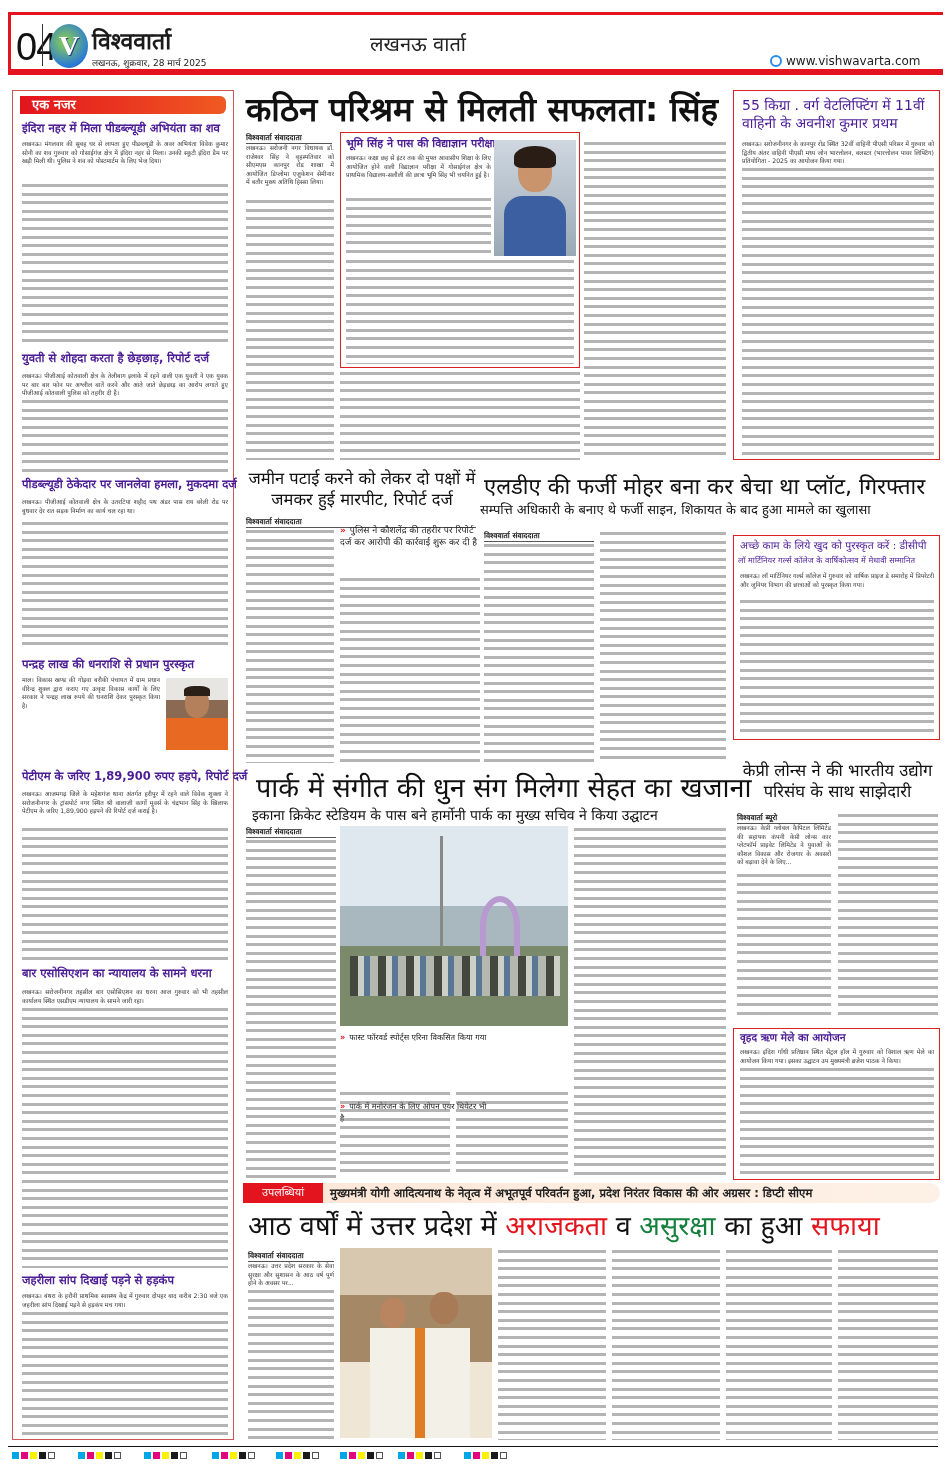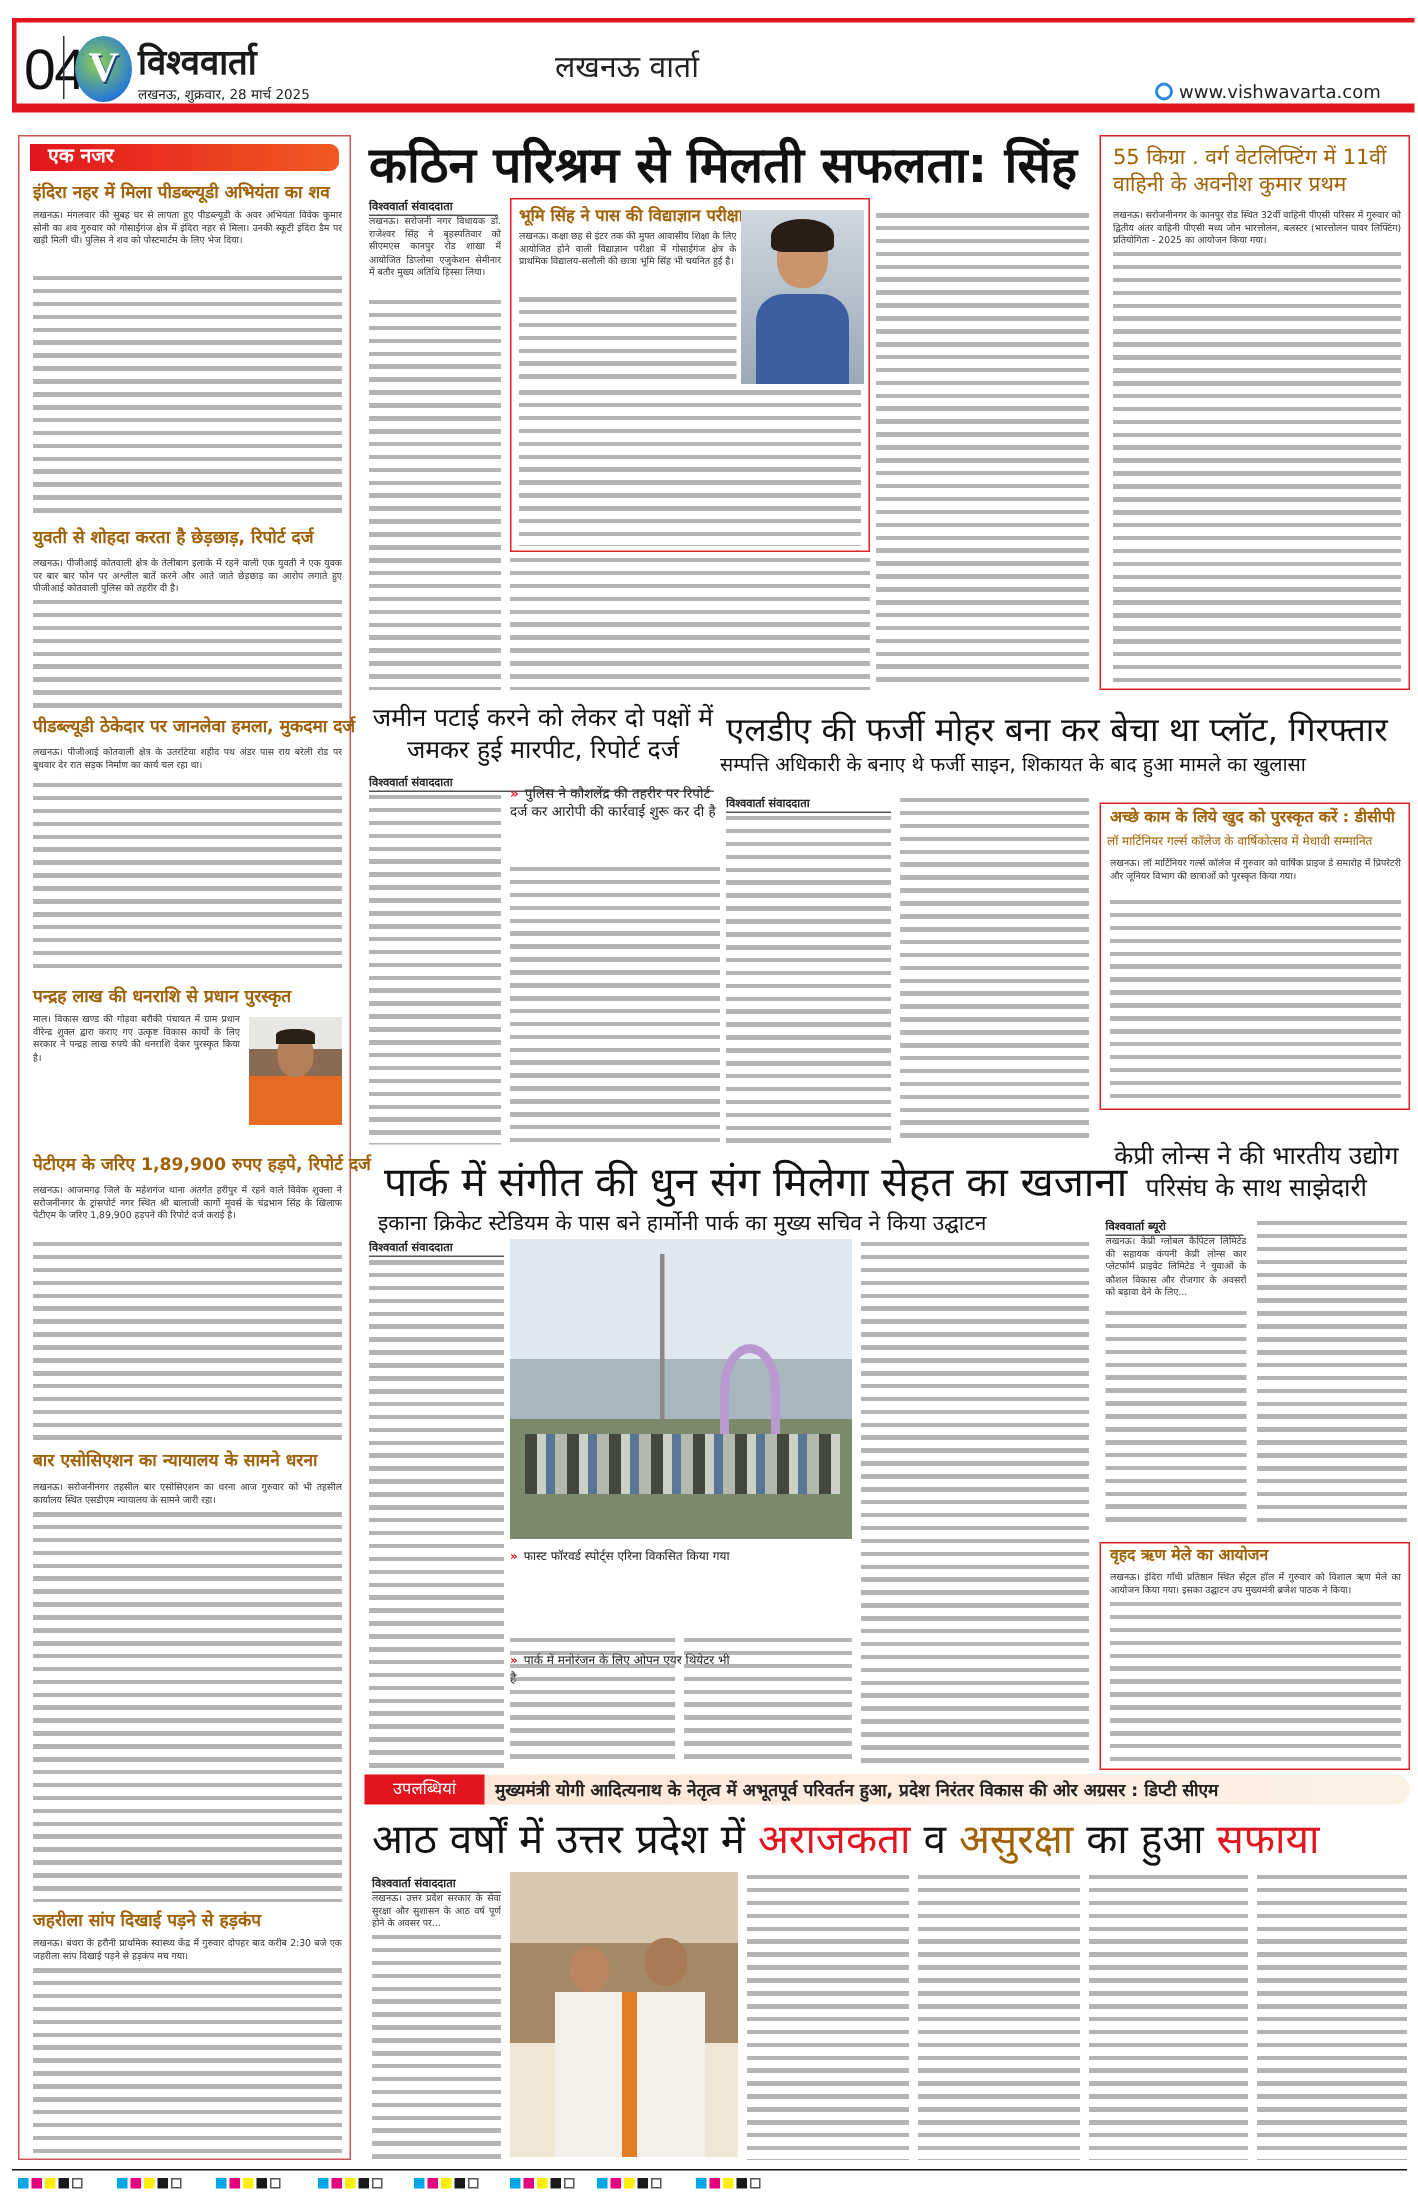--- a/index.html
+++ b/index.html
@@ -12,21 +12,21 @@
 .logo{left:50px;top:24px;width:38px;height:44px;border-radius:50%;background:radial-gradient(circle at 40% 40%,#8fd14f,#2a7bd4 70%,#1b4d9a);}
 .logo span{position:absolute;left:9px;top:6px;font-family:"Liberation Serif",serif;font-weight:700;font-size:28px;color:#fff;text-shadow:1px 1px 0 #1b3c80}
 .brand{left:76px;top:24px;font-size:23px;font-weight:700;color:#1a1a1a}
 .dateline{left:76px;top:56px;font-size:9px;color:#222}
 .section-title{left:370px;top:30px;font-size:20px;color:#222}
 .site{left:770px;top:54px;font-size:12px;color:#222}
 .site-ic{display:inline-block;width:12px;height:12px;border-radius:50%;border:2px solid #2a8be0;margin-right:4px;vertical-align:-2px}
 .red-rule{left:8px;top:72px;width:935px;height:3px;background:#e3141d}
 .col-left{left:12px;top:90px;width:222px;height:1350px;border:1px solid #c55;}
 .eknazar{left:20px;top:96px;width:206px;height:18px;background:linear-gradient(90deg,#e3141d,#f05a22);border-radius:0 6px 6px 0;color:#fff;font-weight:700;font-size:13px;padding-left:12px;line-height:18px}
-h3.sub{position:absolute;font-size:11.5px;font-weight:700;color:#a16207;white-space:nowrap;line-height:1.1}
+h3.sub{position:absolute;font-size:11.5px;font-weight:700;color:#4c1d95;white-space:nowrap;line-height:1.1}
 .txt{position:absolute;font-size:6.2px;line-height:8.6px;color:#333;text-align:justify;overflow:hidden}
 .txt::before{content:"";}
 .fill{background:repeating-linear-gradient(180deg,transparent 0 2px,#777 2px 5px,transparent 5px 8.6px);opacity:.55}
 .byline{position:absolute;font-size:7.5px;font-weight:700;color:#222;border-bottom:1px solid #555;padding-bottom:1px}
 .headline-xl{position:absolute;font-weight:700;color:#111;white-space:nowrap}
 .redbox{border:1px solid #d22}
 .photo{position:absolute;overflow:hidden}
 .bullet-red{color:#e3141d;font-weight:700;margin-right:4px}
 .banner{left:243px;top:1183px;width:697px;height:20px;background:linear-gradient(90deg,#fde6d6,#fdf1e6);border-radius:0 10px 10px 0}
 .banner-tag{left:243px;top:1183px;width:80px;height:20px;background:#e3141d;color:#fff;font-size:11px;line-height:20px;text-align:center}
@@ -113,21 +113,21 @@
 <div class="abs" style="left:340px;top:524px;width:140px;height:48px;font-size:9px;line-height:12px;color:#222"><span class="bullet-red">»</span><span>पुलिस ने कौशलेंद्र की तहरीर पर रिपोर्ट दर्ज कर आरोपी की कार्रवाई शुरू कर दी है</span></div>
 <div class="txt fill" style="left:340px;top:576px;width:140px;height:187px"></div>
 
 <div class="headline-xl" style="left:484px;top:470px;font-size:22px;font-weight:400">एलडीए की फर्जी मोहर बना कर बेचा था प्लॉट, गिरफ्तार</div>
 <div class="headline-xl" style="left:480px;top:500px;font-size:13px;font-weight:400">सम्पत्ति अधिकारी के बनाए थे फर्जी साइन, शिकायत के बाद हुआ मामले का खुलासा</div>
 <div class="byline" style="left:484px;top:530px;width:110px">विश्ववार्ता संवाददाता</div>
 <div class="txt fill" style="left:484px;top:542px;width:110px;height:222px"></div>
 <div class="txt fill" style="left:600px;top:530px;width:126px;height:234px"></div>
 
 <div class="abs redbox" style="left:733px;top:535px;width:207px;height:205px"></div>
-<h3 class="sub" style="left:740px;top:540px;font-size:10.5px;font-weight:700">अच्छे काम के लिये खुद को पुरस्कृत करें : डीसीपी</h3>
+<h3 class="sub" style="left:740px;top:540px;font-size:10.5px;font-weight:400">अच्छे काम के लिये खुद को पुरस्कृत करें : डीसीपी</h3>
 <h3 class="sub" style="left:738px;top:557px;font-size:8px;font-weight:400">लॉ मार्टिनियर गर्ल्स कॉलेज के वार्षिकोत्सव में मेधावी सम्मानित</h3>
 <div class="txt" style="left:740px;top:572px;width:194px;height:162px">लखनऊ। लॉ मार्टिनियर गर्ल्स कॉलेज में गुरुवार को वार्षिक प्राइज डे समारोह में प्रिपरेटरी और जूनियर विभाग की छात्राओं को पुरस्कृत किया गया।</div>
 <div class="txt fill" style="left:740px;top:598px;width:194px;height:136px"></div>
 
 <div class="headline-xl" style="left:256px;top:768px;font-size:27px;font-weight:400">पार्क में संगीत की धुन संग मिलेगा सेहत का खजाना</div>
 <div class="headline-xl" style="left:252px;top:805px;font-size:14px;font-weight:400">इकाना क्रिकेट स्टेडियम के पास बने हार्मोनी पार्क का मुख्य सचिव ने किया उद्घाटन</div>
 <div class="byline" style="left:246px;top:826px;width:90px">विश्ववार्ता संवाददाता</div>
 <div class="txt fill" style="left:246px;top:838px;width:90px;height:342px"></div>
 <div class="photo" style="left:340px;top:826px;width:228px;height:200px;background:linear-gradient(180deg,#dfe8ee 0 40%,#a9b7bf 40% 60%,#7b8a6a 60% 100%)">
   <div style="position:absolute;left:100px;top:10px;width:3px;height:110px;background:#888"></div>
@@ -148,21 +148,21 @@
 
 <div class="abs redbox" style="left:733px;top:1028px;width:207px;height:152px"></div>
 <h3 class="sub" style="left:740px;top:1032px;font-size:10.5px">वृहद ऋण मेले का आयोजन</h3>
 <div class="txt" style="left:740px;top:1048px;width:194px;height:128px">लखनऊ। इंदिरा गाँधी प्रतिष्ठान स्थित सेंट्रल हॉल में गुरुवार को विशाल ऋण मेले का आयोजन किया गया। इसका उद्घाटन उप मुख्यमंत्री ब्रजेश पाठक ने किया।</div>
 <div class="txt fill" style="left:740px;top:1066px;width:194px;height:110px"></div>
 
 <div class="abs banner"></div>
 <div class="abs banner-tag">उपलब्धियां</div>
 <div class="abs banner-text">मुख्यमंत्री योगी आदित्यनाथ के नेतृत्व में अभूतपूर्व परिवर्तन हुआ, प्रदेश निरंतर विकास की ओर अग्रसर : डिप्टी सीएम</div>
 <div class="headline-xl" style="left:248px;top:1206px;font-size:27px;font-weight:400">
-  <span>आठ वर्षों में उत्तर प्रदेश में </span><span style="color:#e3141d">अराजकता</span><span> व </span><span style="color:#a16207">असुरक्षा</span><span> का हुआ </span><span style="color:#e3141d">सफाया</span>
+  <span>आठ वर्षों में उत्तर प्रदेश में </span><span style="color:#e3141d">अराजकता</span><span> व </span><span style="color:#15803d">असुरक्षा</span><span> का हुआ </span><span style="color:#e3141d">सफाया</span>
 </div>
 <div class="byline" style="left:248px;top:1250px;width:86px">विश्ववार्ता संवाददाता</div>
 <div class="txt" style="left:248px;top:1262px;width:86px;height:178px">लखनऊ। उत्तर प्रदेश सरकार के सेवा सुरक्षा और सुशासन के आठ वर्ष पूर्ण होने के अवसर पर...</div>
 <div class="txt fill" style="left:248px;top:1288px;width:86px;height:152px"></div>
 <div class="photo" style="left:340px;top:1248px;width:152px;height:190px;background:linear-gradient(180deg,#d9c8b0 0 25%,#a58866 25% 60%,#efe6d5 60% 100%)">
   <div style="position:absolute;left:40px;top:50px;width:26px;height:30px;border-radius:45%;background:#b98560"></div>
   <div style="position:absolute;left:90px;top:44px;width:28px;height:32px;border-radius:45%;background:#a97a56"></div>
   <div style="position:absolute;left:30px;top:80px;width:100px;height:110px;background:linear-gradient(90deg,#f3f0e8 0 45%,#e07c24 45% 55%,#f3f0e8 55%)"></div>
 </div>
 <div class="txt fill" style="left:498px;top:1248px;width:108px;height:192px"></div>

